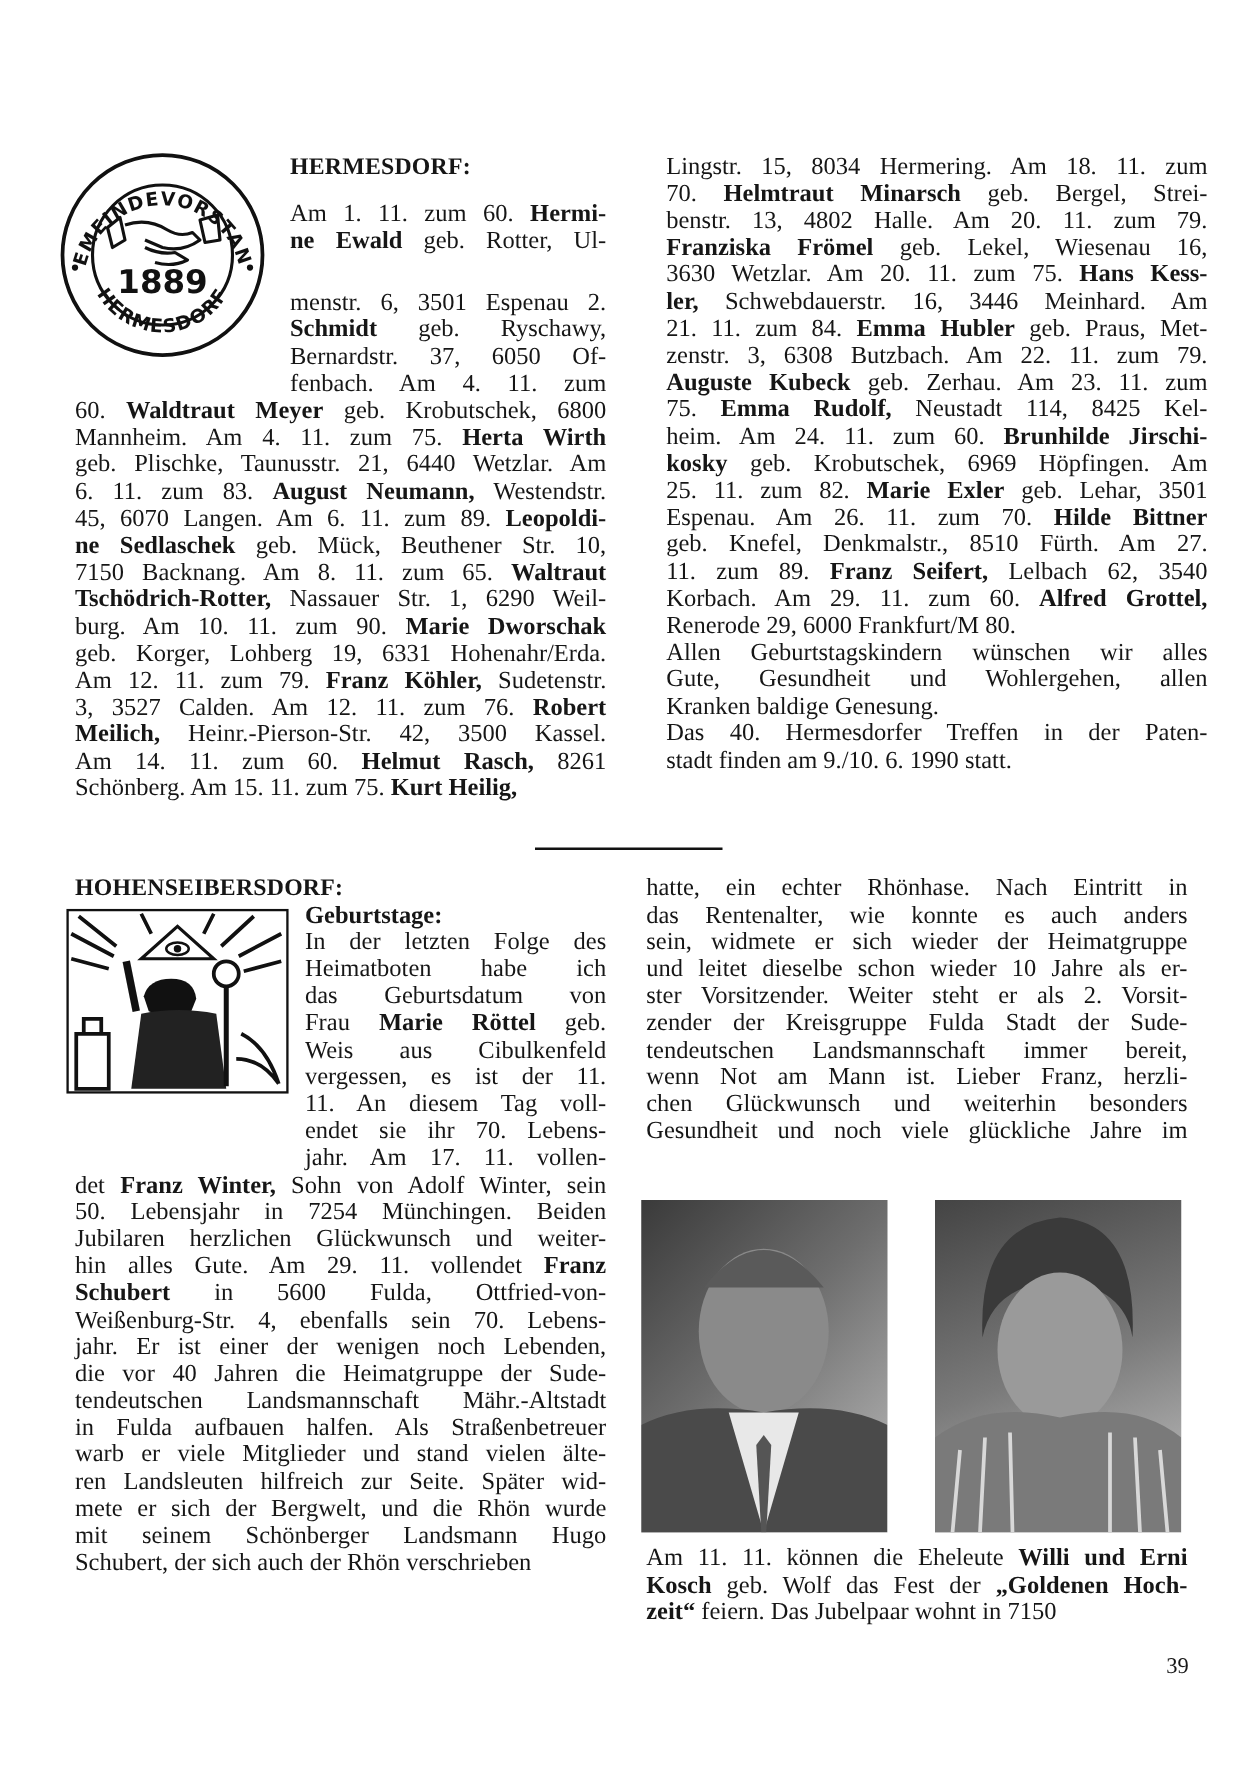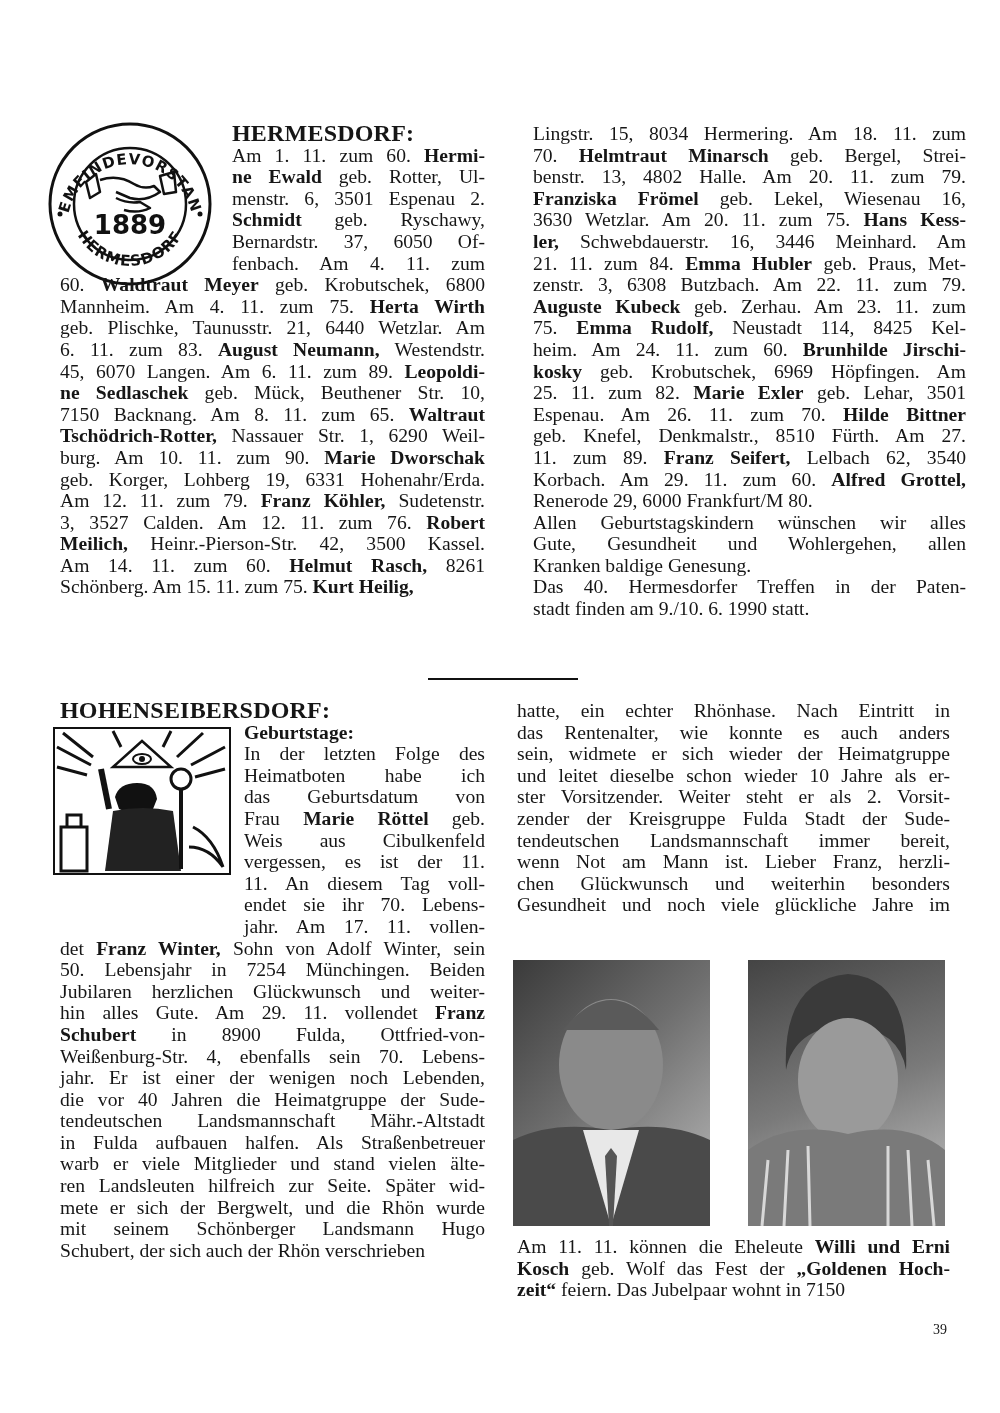--- a/index.html
+++ b/index.html
@@ -2,30 +2,30 @@
 <html><head>
 <meta charset="utf-8">
 <style>
   html, body { margin: 0; padding: 0; background: #ffffff; }
   body { width: 1000px; height: 1413px; position: relative; overflow: hidden;
          font-family: "Liberation Serif", "DejaVu Serif", serif; color: #161616; }
   .col { position: absolute; font-size: 19.6px; line-height: 21.6px; text-align: justify; }
   .col b { font-weight: bold; }
   .ln { display: block; text-align: justify; text-align-last: justify; white-space: nowrap; }
   .ln.last { text-align-last: left; }
-  .heading { font-weight: bold; font-size: 24px; letter-spacing: 0.2px; }
+  .heading { font-weight: bold; font-size: 19px; letter-spacing: 0.2px; }
   #seal { position: absolute; left: 46px; top: 120px; width: 168px; height: 168px; }
   #woodcut { position: absolute; left: 53px; top: 727px; width: 178px; height: 148px; }
   #col1 { left: 60px; top: 123px; width: 425px; }
   #col2 { left: 517px; top: 123px; width: 433px; margin-left: 16px; }
   #col3 { left: 60px; top: 700px; width: 425px; }
   #col4 { left: 517px; top: 700px; width: 433px; }
   #caption { left: 517px; top: 1236px; width: 433px; }
   #rule { position: absolute; left: 428px; top: 678px; width: 150px; height: 2px; background: #111; }
-  #pagenum { position: absolute; left: 933px; top: 1322px; font-size: 14px; }
+  #pagenum { position: absolute; left: 933px; top: 1322px; font-size: 18px; }
   #photos { position: absolute; left: 513px; top: 960px; width: 437px; height: 268px; }
   .photo { position: absolute; top: 0; width: 197px; height: 266px; overflow: hidden;
            background: linear-gradient(135deg, #3a3a3a 0%, #6e6e6e 45%, #bdbdbd 100%); }
   #photo-man { left: 0; }
   #photo-woman { left: 235px; background: linear-gradient(160deg, #444 0%, #7a7a7a 50%, #c8c8c8 100%); }
 </style>
 </head>
 <body>
 
 <svg id="seal" viewBox="0 0 168 168">
@@ -48,23 +48,23 @@
     <path d="M54 60 q18 -6 34 4 q10 6 20 2 l6 6 q-14 10 -30 6 l-14 -6"></path>
     <path d="M70 78 q12 6 24 4 l10 6 q-12 6 -26 2"></path>
     <path d="M114 56 l14 -4 l2 20 l-12 2 z"></path>
   </g>
   <text x="84" y="114" text-anchor="middle" font-family="DejaVu Sans, sans-serif" font-weight="bold" font-size="26" fill="#111">1889</text>
 </svg>
 
 <div class="col" id="col1">
   <div class="heading" style="padding-left:172px;">HERMESDORF:</div>
   <div>
-      <span class="ln" style="padding-left: 172px;"><span>Am 1. 11. zum 60. </span><b>Hermi-</b></span>
+      <span class="ln" style="padding-left: 172px; margin-top: 16px;"><span>Am 1. 11. zum 60. </span><b>Hermi-</b></span>
       <span class="ln" style="padding-left: 172px;"><b>ne Ewald</b><span> geb. Rotter, Ul-</span></span>
-      <span class="ln" style="padding-left: 172px;"><span>menstr. 6, 3501 Espenau 2.</span></span>
+      <span class="ln" style="padding-left: 172px; margin-top: 28px;"><span>menstr. 6, 3501 Espenau 2.</span></span>
       <span class="ln" style="padding-left: 172px;"><b>Schmidt</b><span> geb. Ryschawy,</span></span>
       <span class="ln" style="padding-left: 172px;"><span>Bernardstr. 37, 6050 Of-</span></span>
       <span class="ln" style="padding-left: 172px;"><span>fenbach. Am 4. 11. zum</span></span>
       <span class="ln"><span>60. </span><b>Waldtraut Meyer</b><span> geb. Krobutschek, 6800</span></span>
       <span class="ln"><span>Mannheim. Am 4. 11. zum 75. </span><b>Herta Wirth</b></span>
       <span class="ln"><span>geb. Plischke, Taunusstr. 21, 6440 Wetzlar. Am</span></span>
       <span class="ln"><span>6. 11. zum 83. </span><b>August Neumann,</b><span> Westendstr.</span></span>
       <span class="ln"><span>45, 6070 Langen. Am 6. 11. zum 89. </span><b>Leopoldi-</b></span>
       <span class="ln"><b>ne Sedlaschek</b><span> geb. Mück, Beuthener Str. 10,</span></span>
       <span class="ln"><span>7150 Backnang. Am 8. 11. zum 65. </span><b>Waltraut</b></span>
@@ -137,21 +137,21 @@
       <span class="ln" style="padding-left: 184px;"><span>Frau </span><b>Marie Röttel</b><span> geb.</span></span>
       <span class="ln" style="padding-left: 184px;"><span>Weis aus Cibulkenfeld</span></span>
       <span class="ln" style="padding-left: 184px;"><span>vergessen, es ist der 11.</span></span>
       <span class="ln" style="padding-left: 184px;"><span>11. An diesem Tag voll-</span></span>
       <span class="ln" style="padding-left: 184px;"><span>endet sie ihr 70. Lebens-</span></span>
       <span class="ln" style="padding-left: 184px;"><span>jahr. Am 17. 11. vollen-</span></span>
       <span class="ln"><span>det </span><b>Franz Winter,</b><span> Sohn von Adolf Winter, sein</span></span>
       <span class="ln"><span>50. Lebensjahr in 7254 Münchingen. Beiden</span></span>
       <span class="ln"><span>Jubilaren herzlichen Glückwunsch und weiter-</span></span>
       <span class="ln"><span>hin alles Gute. Am 29. 11. vollendet </span><b>Franz</b></span>
-      <span class="ln"><b>Schubert</b><span> in 8900 Fulda, Ottfried-von-</span></span>
+      <span class="ln"><b>Schubert</b><span> in 5600 Fulda, Ottfried-von-</span></span>
       <span class="ln"><span>Weißenburg-Str. 4, ebenfalls sein 70. Lebens-</span></span>
       <span class="ln"><span>jahr. Er ist einer der wenigen noch Lebenden,</span></span>
       <span class="ln"><span>die vor 40 Jahren die Heimatgruppe der Sude-</span></span>
       <span class="ln"><span>tendeutschen Landsmannschaft Mähr.-Altstadt</span></span>
       <span class="ln"><span>in Fulda aufbauen halfen. Als Straßenbetreuer</span></span>
       <span class="ln"><span>warb er viele Mitglieder und stand vielen älte-</span></span>
       <span class="ln"><span>ren Landsleuten hilfreich zur Seite. Später wid-</span></span>
       <span class="ln"><span>mete er sich der Bergwelt, und die Rhön wurde</span></span>
       <span class="ln"><span>mit seinem Schönberger Landsmann Hugo</span></span>
       <span class="ln last"><span>Schubert, der sich auch der Rhön verschrieben</span></span>

